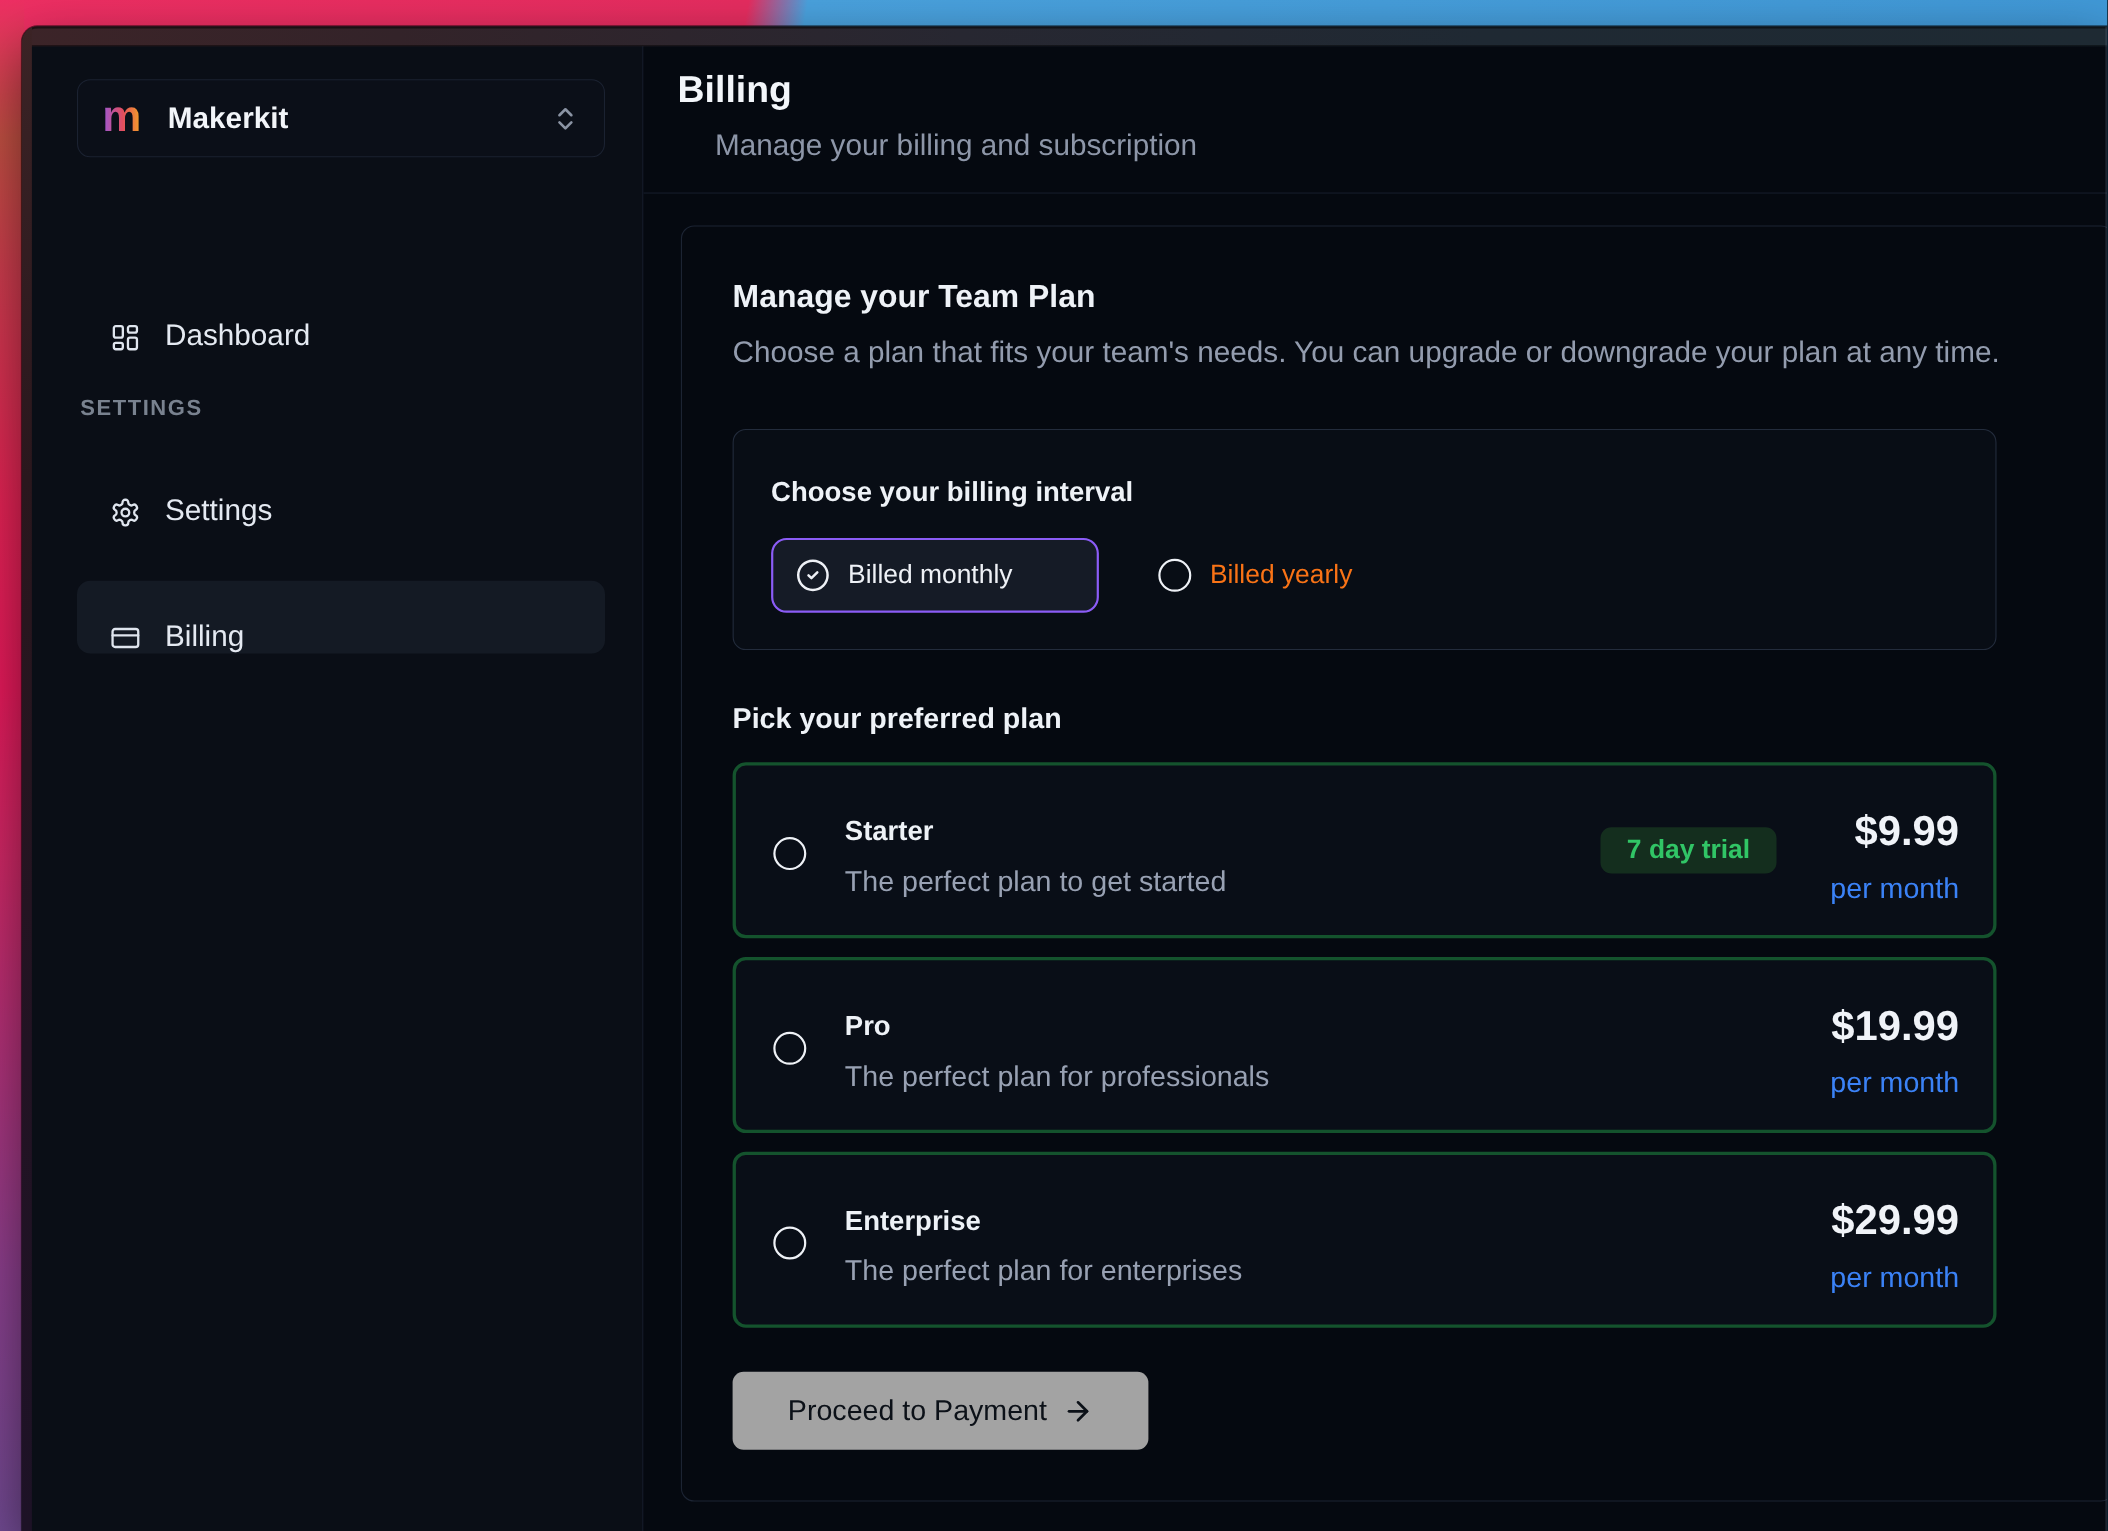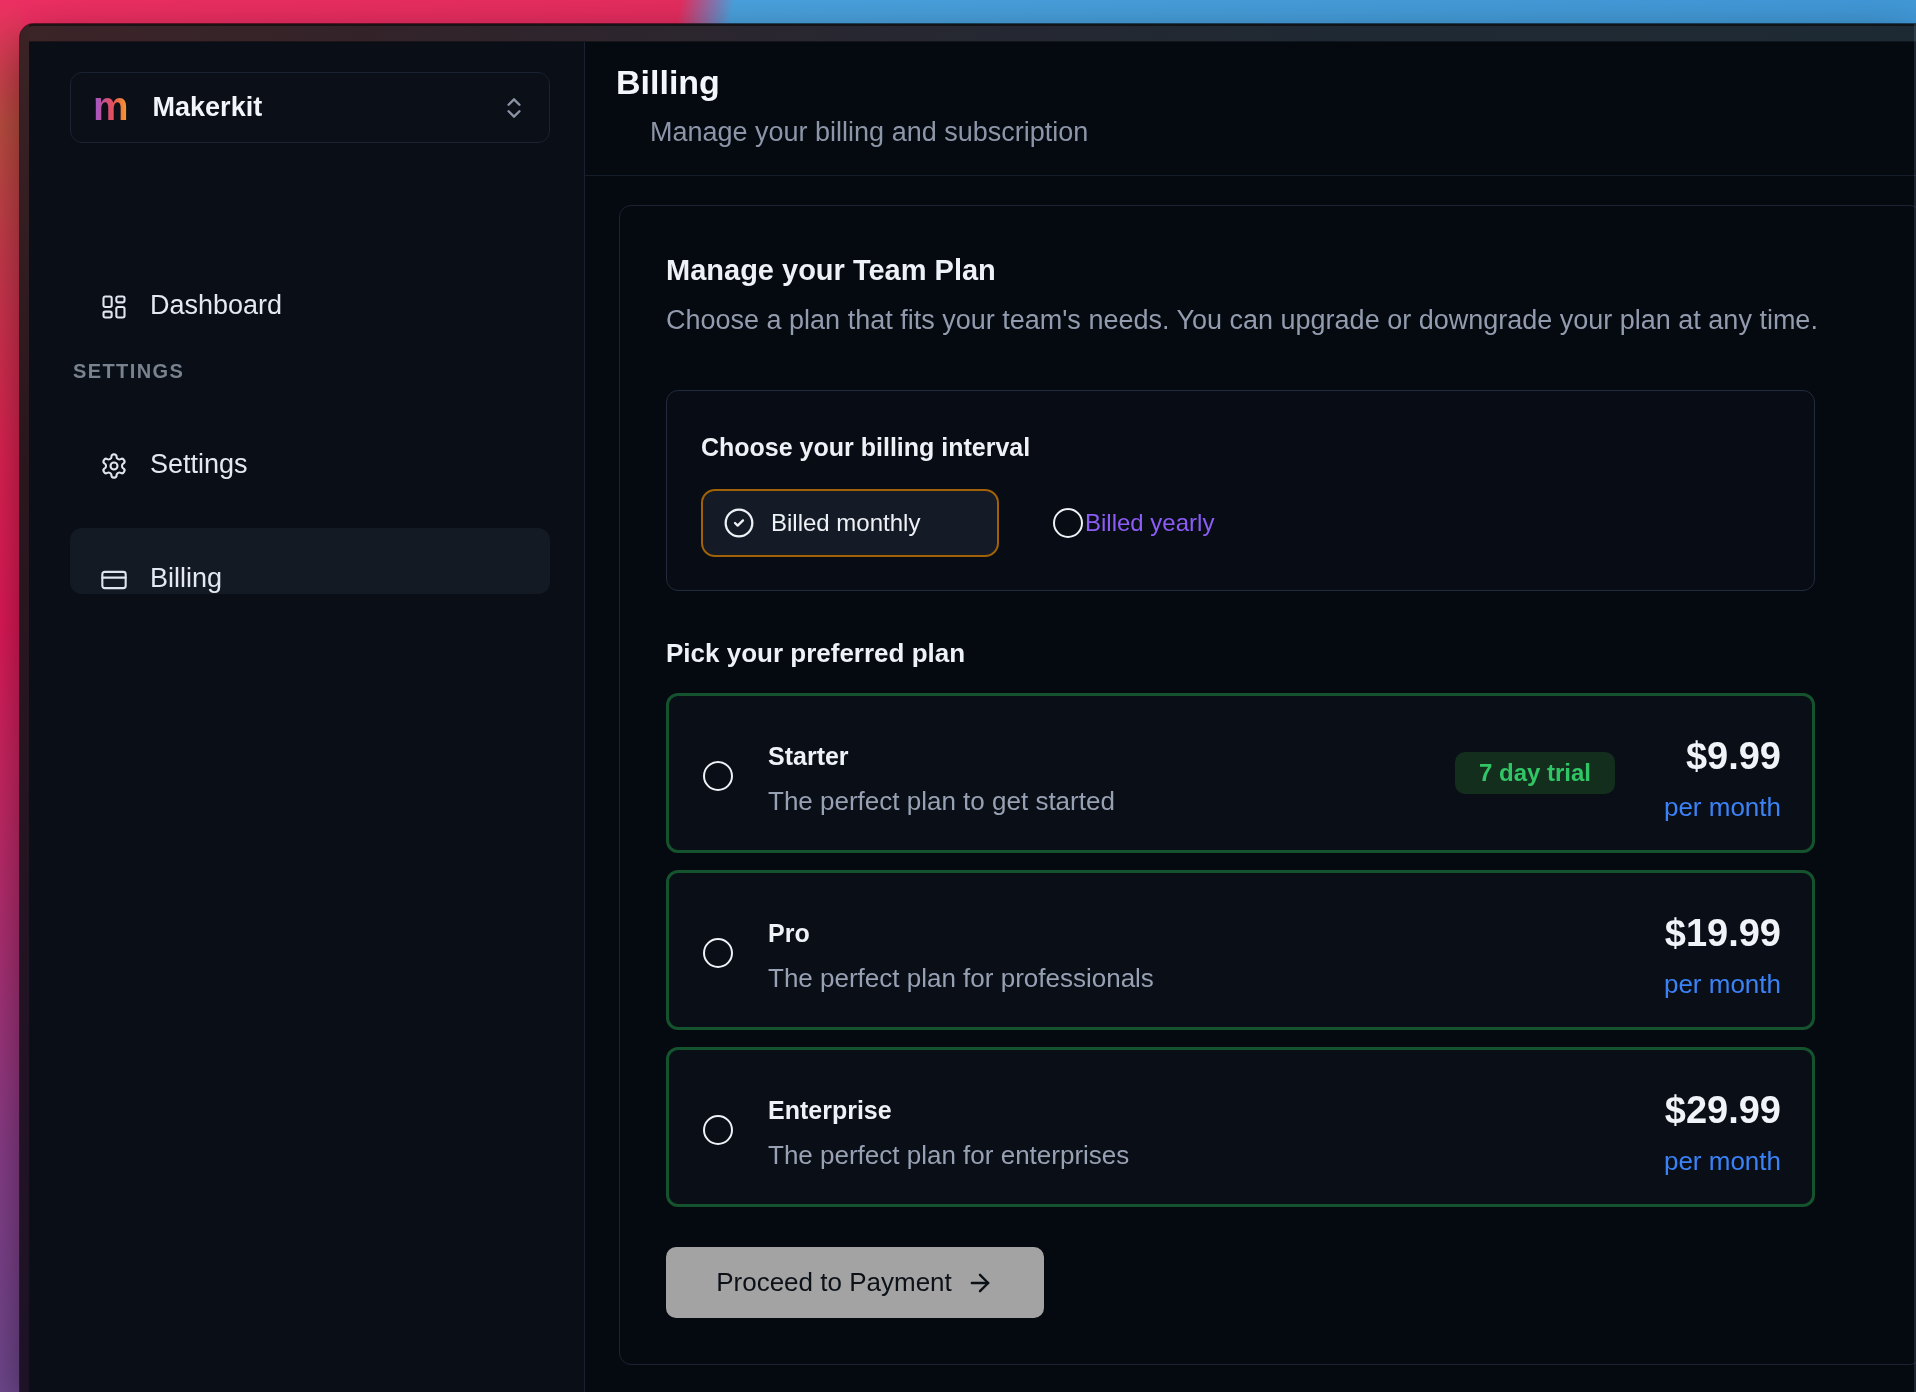--- a/index.html
+++ b/index.html
@@ -79,32 +79,32 @@
   .card-title{position:absolute;left:46px;top:48px;font-size:29px;font-weight:700;color:#eef2f7;white-space:nowrap;}
   .card-subtitle{position:absolute;left:46px;top:99px;font-size:27px;color:#939cae;white-space:nowrap;}
 
   .interval-box{
     position:absolute;left:46px;top:184px;width:1149px;height:201px;
     border:1px solid #232c3c;border-radius:12px;background:#080d15;
   }
   .interval-heading{position:absolute;left:34px;top:42px;font-size:25px;font-weight:600;color:#eef2f7;}
   .pill{
     position:absolute;left:34px;top:98px;width:298px;height:68px;
-    border:2px solid #a16207;border-radius:14px;background:#151b26;
+    border:2px solid #8b5cf6;border-radius:14px;background:#151b26;
     display:flex;align-items:center;padding:0 20px;cursor:pointer;
   }
   .pill .ic{display:flex;color:#eef1f6;margin-right:16px;}
   .pill-label{color:#eef1f6;font-size:24px;font-weight:500;}
   .radio-opt{
     position:absolute;left:386px;top:98px;height:68px;display:flex;align-items:center;cursor:pointer;
   }
   .radio-circle{
     width:30px;height:30px;border-radius:50%;border:2.5px solid #eef1f6;flex:none;background:transparent;
   }
-  .radio-opt .radio-label{color:#8b5cf6;font-size:24px;margin-left:2px;}
+  .radio-opt .radio-label{color:#f97316;font-size:24px;margin-left:17px;}
 
   .pick-label{position:absolute;left:46px;top:432px;font-size:26px;font-weight:600;color:#eef2f7;}
 
   .plan-row{
     position:absolute;left:46px;width:1149px;height:160px;
     border:3px solid #14532d;border-radius:12px;background:#090e17;cursor:pointer;
   }
   .plan-row .radio-circle{position:absolute;left:34px;top:65px;}
   .plan-name{position:absolute;left:99px;top:45px;font-size:25px;line-height:30px;font-weight:700;color:#eef2f7;}
   .plan-desc{position:absolute;left:99px;top:89px;font-size:26px;line-height:32px;color:#98a1b3;}

